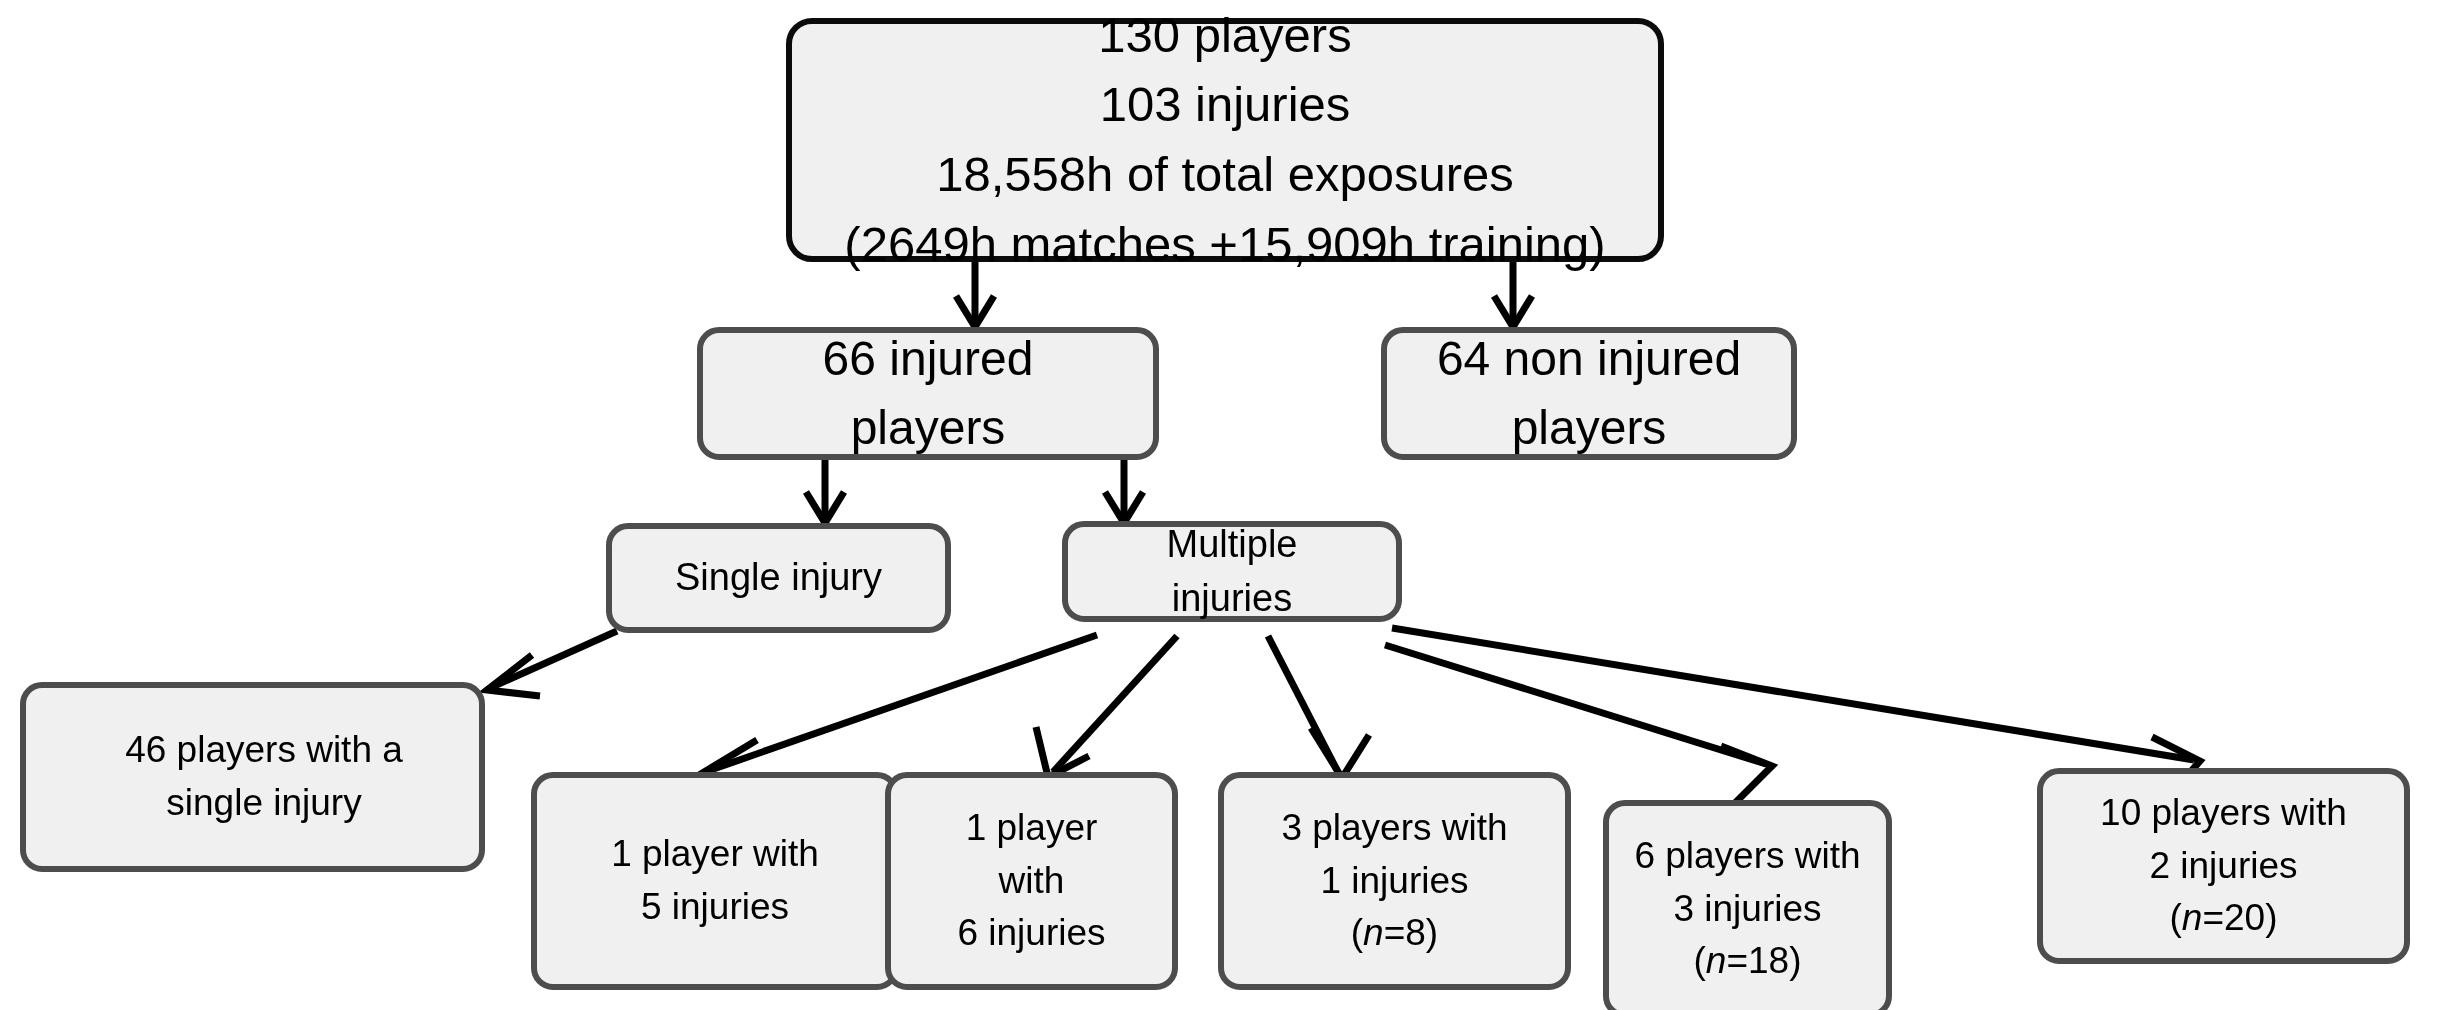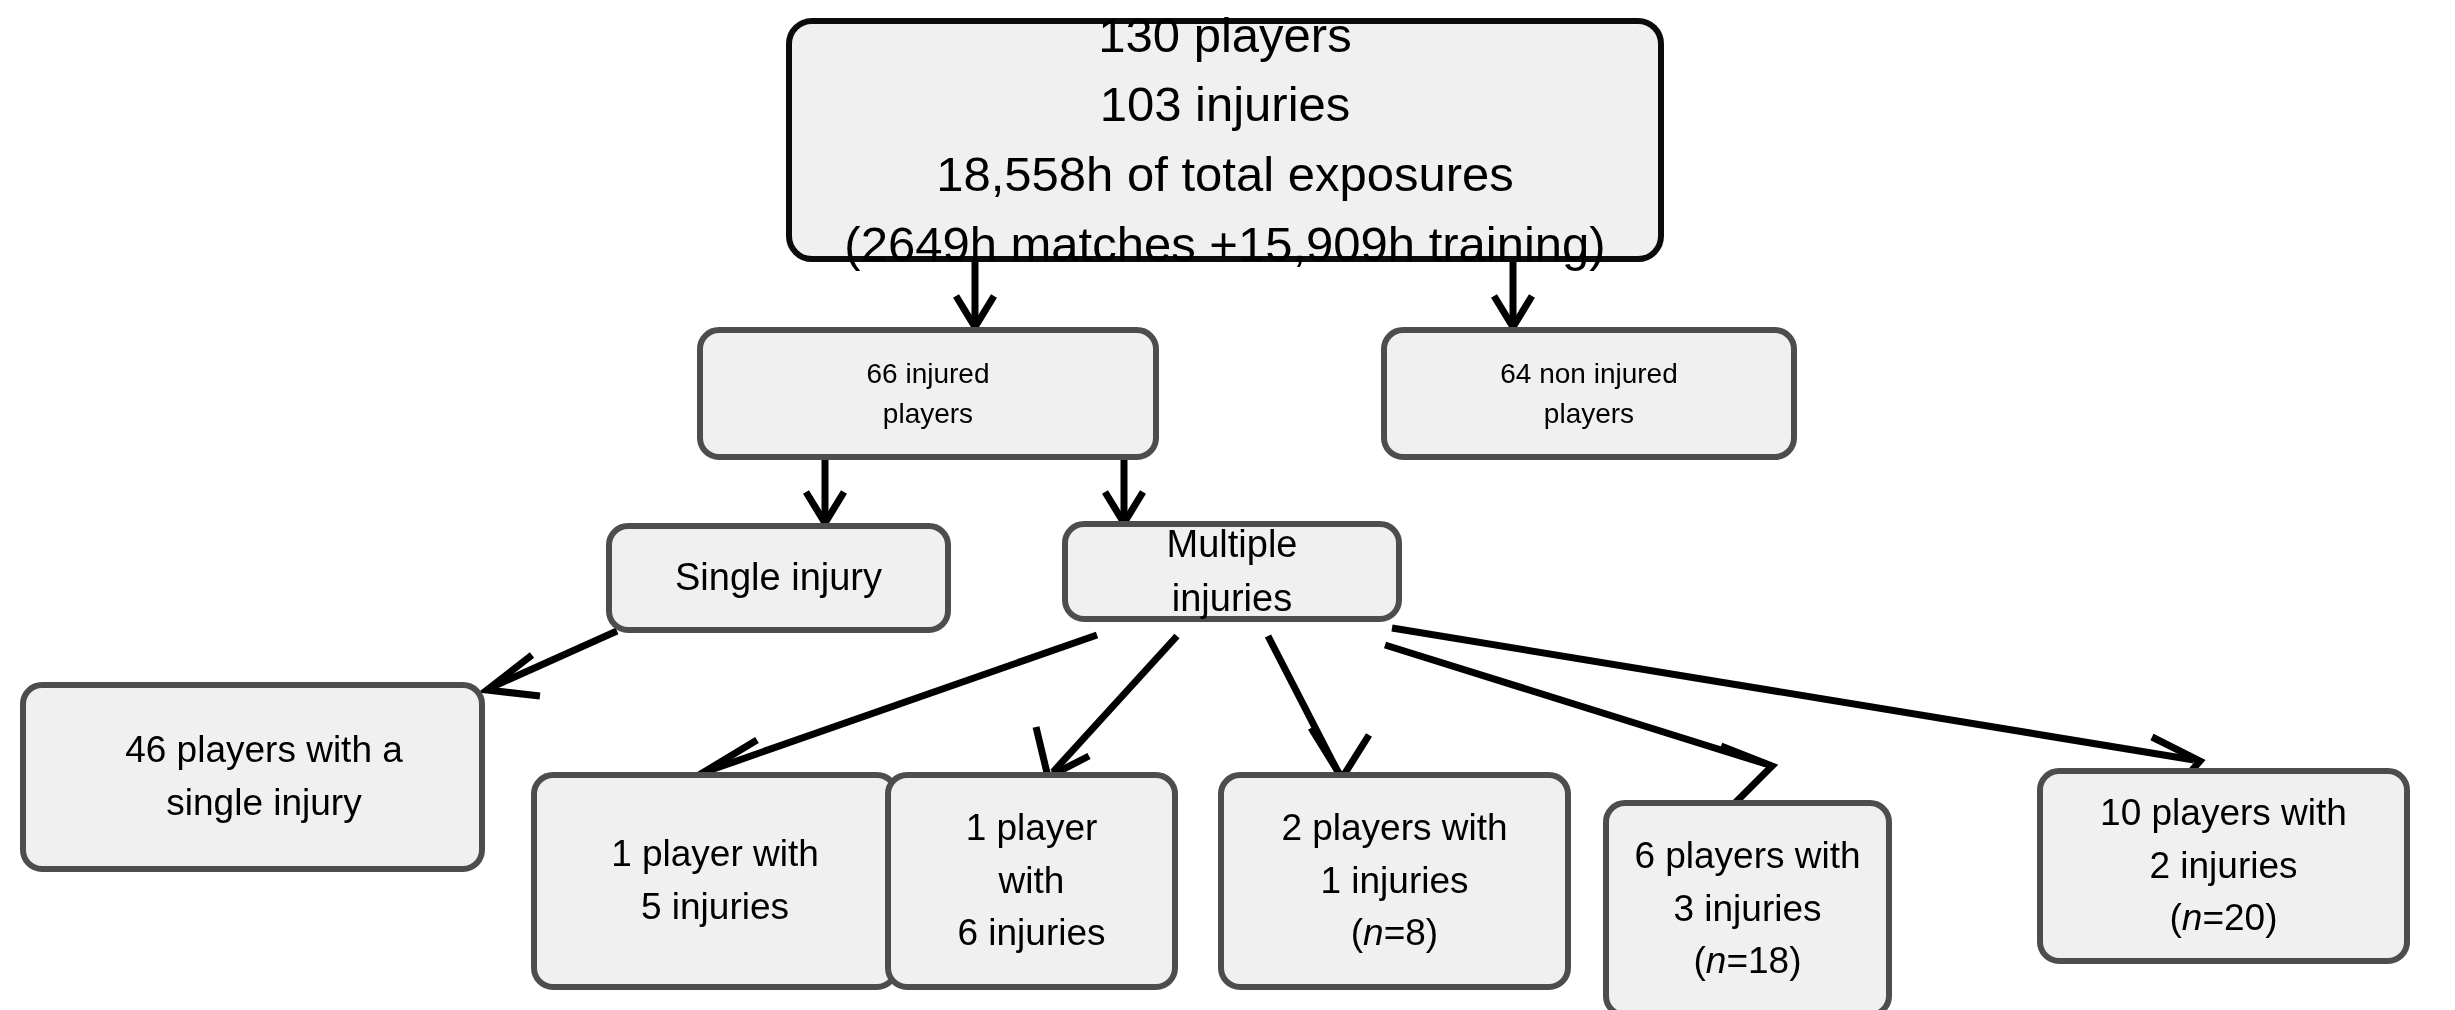--- a/index.html
+++ b/index.html
@@ -44,21 +44,21 @@
     border: 6px solid #4d4d4d;
     border-radius: 22px;
   }
   .node-text {
     color: #000000;
     line-height: 1.42;
     padding: 0 10px;
     white-space: pre-line;
   }
   .t-root   { font-size: 49px; }
-  .t-mid    { font-size: 28px; }
+  .t-mid    { font-size: 48px; }
   .t-level3 { font-size: 38px; }
   .t-leaf   { font-size: 37px; }
   .t-leaf-b { font-size: 37px; font-weight: normal; }
   .ital { font-style: italic; }
 </style>
 </head>
 <body>
 
 <div id="flowchart-root">
 
@@ -151,21 +151,21 @@
 <span>5 injuries</span></div>
   </div>
 
   <div class="node-box node-std" style="left:885px; top:772px; width:293px; height:218px;">
     <div class="node-text t-leaf-b"><span>1 player</span>
 <span>with</span>
 <span>6 injuries</span></div>
   </div>
 
   <div class="node-box node-std" style="left:1218px; top:772px; width:353px; height:218px;">
-    <div class="node-text t-leaf"><span>2 players with</span>
+    <div class="node-text t-leaf"><span>3 players with</span>
 <span>1 injuries</span>
 <span><span>(</span><span class="ital">n</span><span>=8)</span></span></div>
   </div>
 
   <div class="node-box node-std" style="left:1603px; top:772px; width:289px; height:218px;margin-top:28px;">
     <div class="node-text t-leaf"><span>6 players with</span>
 <span>3 injuries</span>
 <span><span>(</span><span class="ital">n</span><span>=18)</span></span></div>
   </div>
 

